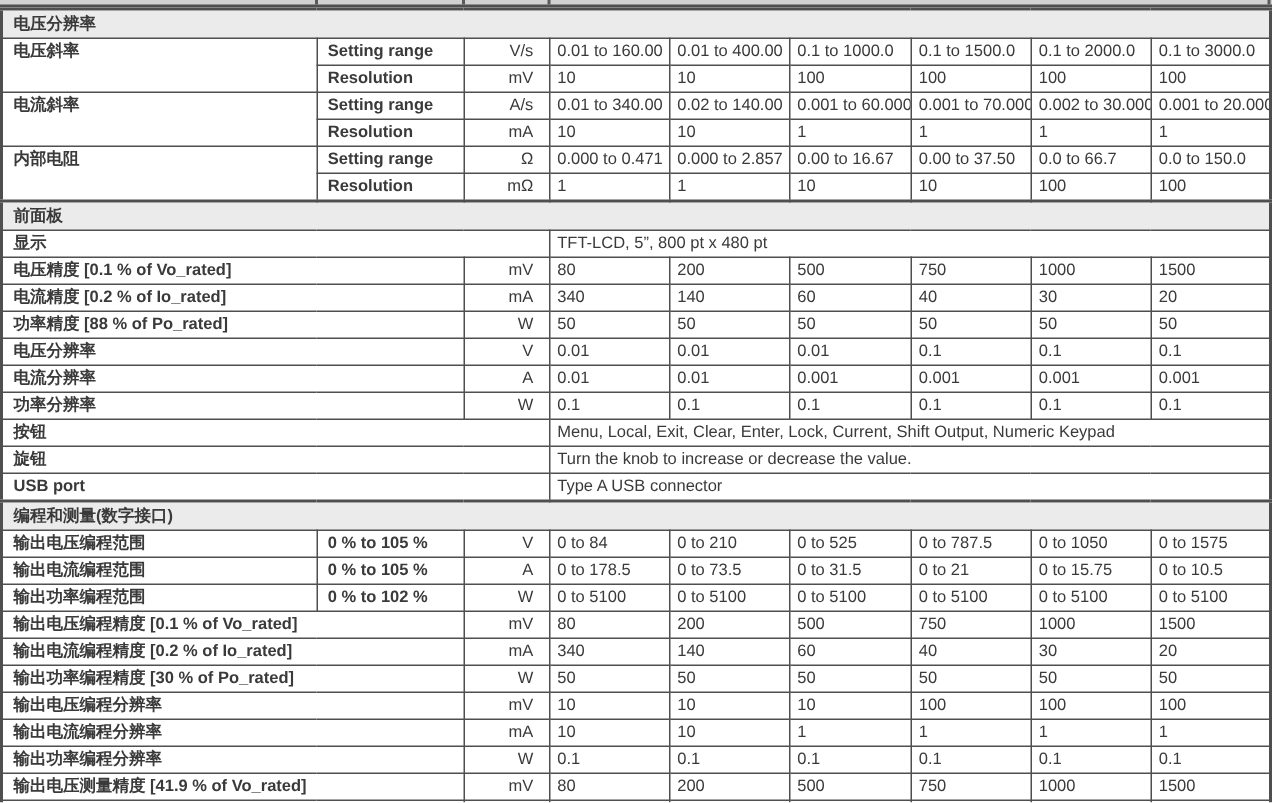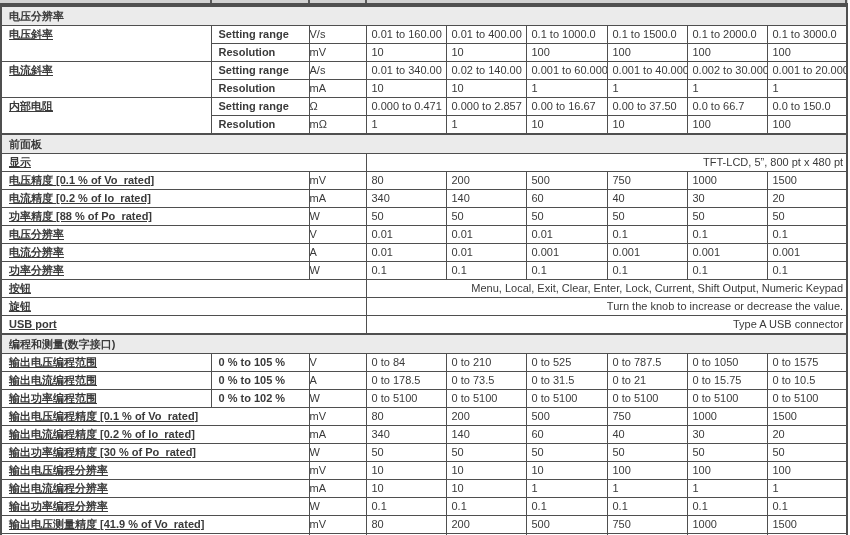--- a/index.html
+++ b/index.html
@@ -36,26 +36,26 @@
     overflow:hidden;
     vertical-align:middle;
     background:var(--bg);
   }
   tr.section td{
     background:var(--section-bg);
     font-weight:bold;
     border-top:2px solid var(--border);
     height:18px;
   }
-  td.label{font-weight:bold;vertical-align:top;line-height:17px;text-decoration:underline;}
+  td.label{font-weight:bold;vertical-align:top;line-height:17px;}
   td.sublabel{font-weight:bold;margin-top:44px;}
   td.range{font-weight:bold;}
-  td.unit{text-align:left;padding:0 0;font-weight:normal;}
+  td.unit{text-align:right;padding:0 10px;font-weight:normal;}
   td.value{font-weight:normal;padding:0 3px 0 5px;}
-  td.spanvalue{font-weight:normal;padding:0 3px 0 5px;text-align:right;}
+  td.spanvalue{font-weight:normal;padding:0 3px 0 5px;}
 </style>
 </head>
 <body>
 
 <div class="sheet">
   <div class="top-edge">
     <i class="tick t1"></i>
     <i class="tick t2"></i>
     <i class="tick t3"></i>
     <i class="tick t4"></i>
@@ -97,21 +97,21 @@
           <td class="value">100</td>
           <td class="value">100</td>
         </tr>
         <tr>
           <td rowspan="2" class="label">电流斜率</td>
           <td class="sublabel">Setting range</td>
           <td class="unit">A/s</td>
           <td class="value">0.01 to 340.00</td>
           <td class="value">0.02 to 140.00</td>
           <td class="value">0.001 to 60.000</td>
-          <td class="value">0.001 to 40.000</td>
+          <td class="value">0.001 to 70.000</td>
           <td class="value">0.002 to 30.000</td>
           <td class="value">0.001 to 20.000</td>
         </tr>
         <tr>
           <td class="sublabel">Resolution</td>
           <td class="unit">mA</td>
           <td class="value">10</td>
           <td class="value">10</td>
           <td class="value">1</td>
           <td class="value">1</td>

